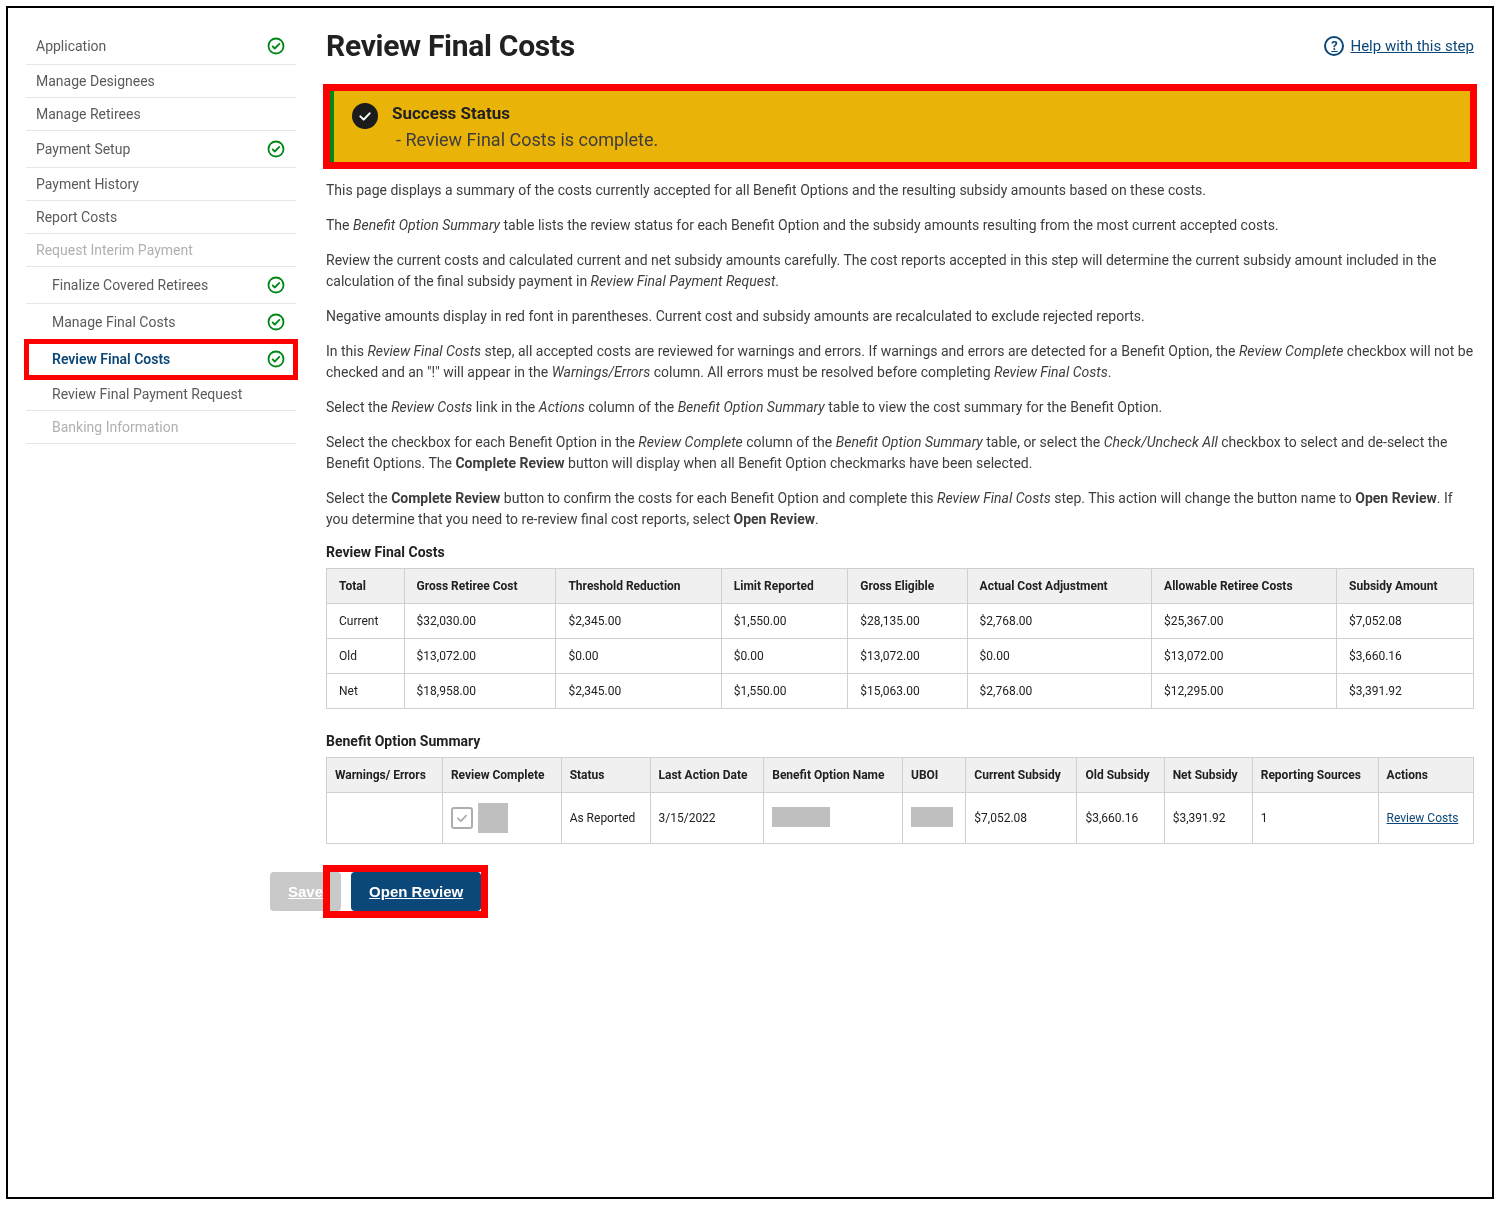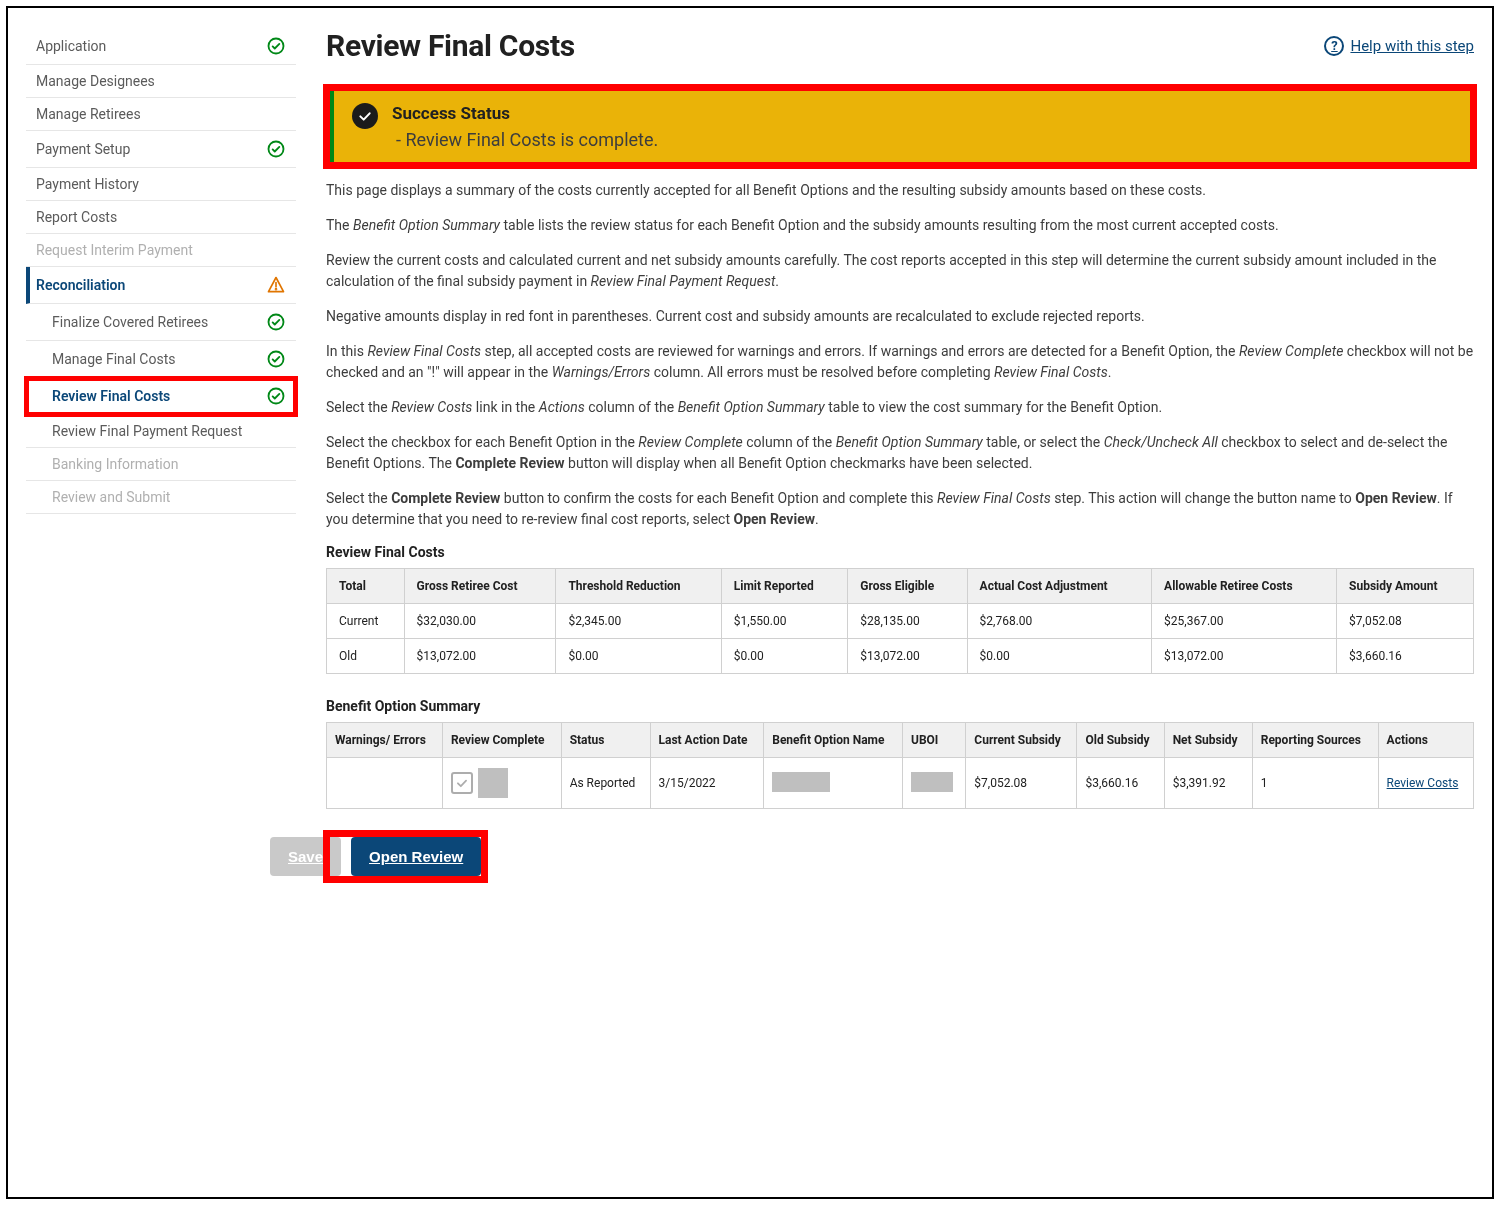--- a/index.html
+++ b/index.html
@@ -113,30 +113,20 @@
       </div>
       <div class="nav-item">
         <span>Payment History</span>
       </div>
       <div class="nav-item">
         <span>Report Costs</span>
       </div>
       <div class="nav-item disabled">
         <span>Request Interim Payment</span>
       </div>
-      <div class="nav-item section">
-        <span>Reconciliation</span>
-        <span class="ico ico-warn">
-            <svg width="20" height="20" viewBox="0 0 24 24" fill="none" stroke-width="2" stroke-linecap="round" stroke-linejoin="round">
-              <path d="M12 3 L21 20 H3 Z"></path>
-              <line x1="12" y1="9" x2="12" y2="14"></line>
-              <circle cx="12" cy="17" r="0.6" fill="#e07500"></circle>
-            </svg>
-          </span>
-      </div>
       <div class="nav-item sub">
         <span>Finalize Covered Retirees</span>
         <span class="ico ico-check-circle">
             <svg width="20" height="20" viewBox="0 0 24 24" fill="none" stroke-width="2.2" stroke-linecap="round" stroke-linejoin="round">
               <circle cx="12" cy="12" r="9"></circle>
               <path d="M8 12.5l2.5 2.5L16 9.5"></path>
             </svg>
           </span>
       </div>
       <div class="nav-item sub">
@@ -155,23 +145,20 @@
               <circle cx="12" cy="12" r="9"></circle>
               <path d="M8 12.5l2.5 2.5L16 9.5"></path>
             </svg>
           </span>
       </div>
       <div class="nav-item sub">
         <span>Review Final Payment Request</span>
       </div>
       <div class="nav-item sub disabled">
         <span>Banking Information</span>
-      </div>
-      <div class="nav-item sub disabled">
-        <span>Review and Submit</span>
       </div>
     </div>
 
     <div class="main">
       <div class="page-head">
         <h1>Review Final Costs</h1>
         <a class="help-link">
           <span class="qmark">?</span>
           <span> Help with this step</span>
         </a>
@@ -227,20 +214,30 @@
           </tr>
           <tr>
             <td>Old</td>
             <td>$13,072.00</td>
             <td>$0.00</td>
             <td>$0.00</td>
             <td>$13,072.00</td>
             <td>$0.00</td>
             <td>$13,072.00</td>
             <td>$3,660.16</td>
+          </tr>
+          <tr>
+            <td>Net</td>
+            <td>$18,958.00</td>
+            <td>$2,345.00</td>
+            <td>$1,550.00</td>
+            <td>$15,063.00</td>
+            <td>$2,768.00</td>
+            <td>$12,295.00</td>
+            <td>$3,391.92</td>
           </tr>
         </tbody>
       </table>
 
       <div class="section-title">Benefit Option Summary</div>
       <table class="t2">
         <thead>
             <tr>
           <th>Warnings/ Errors</th>
           <th>Review Complete</th>

